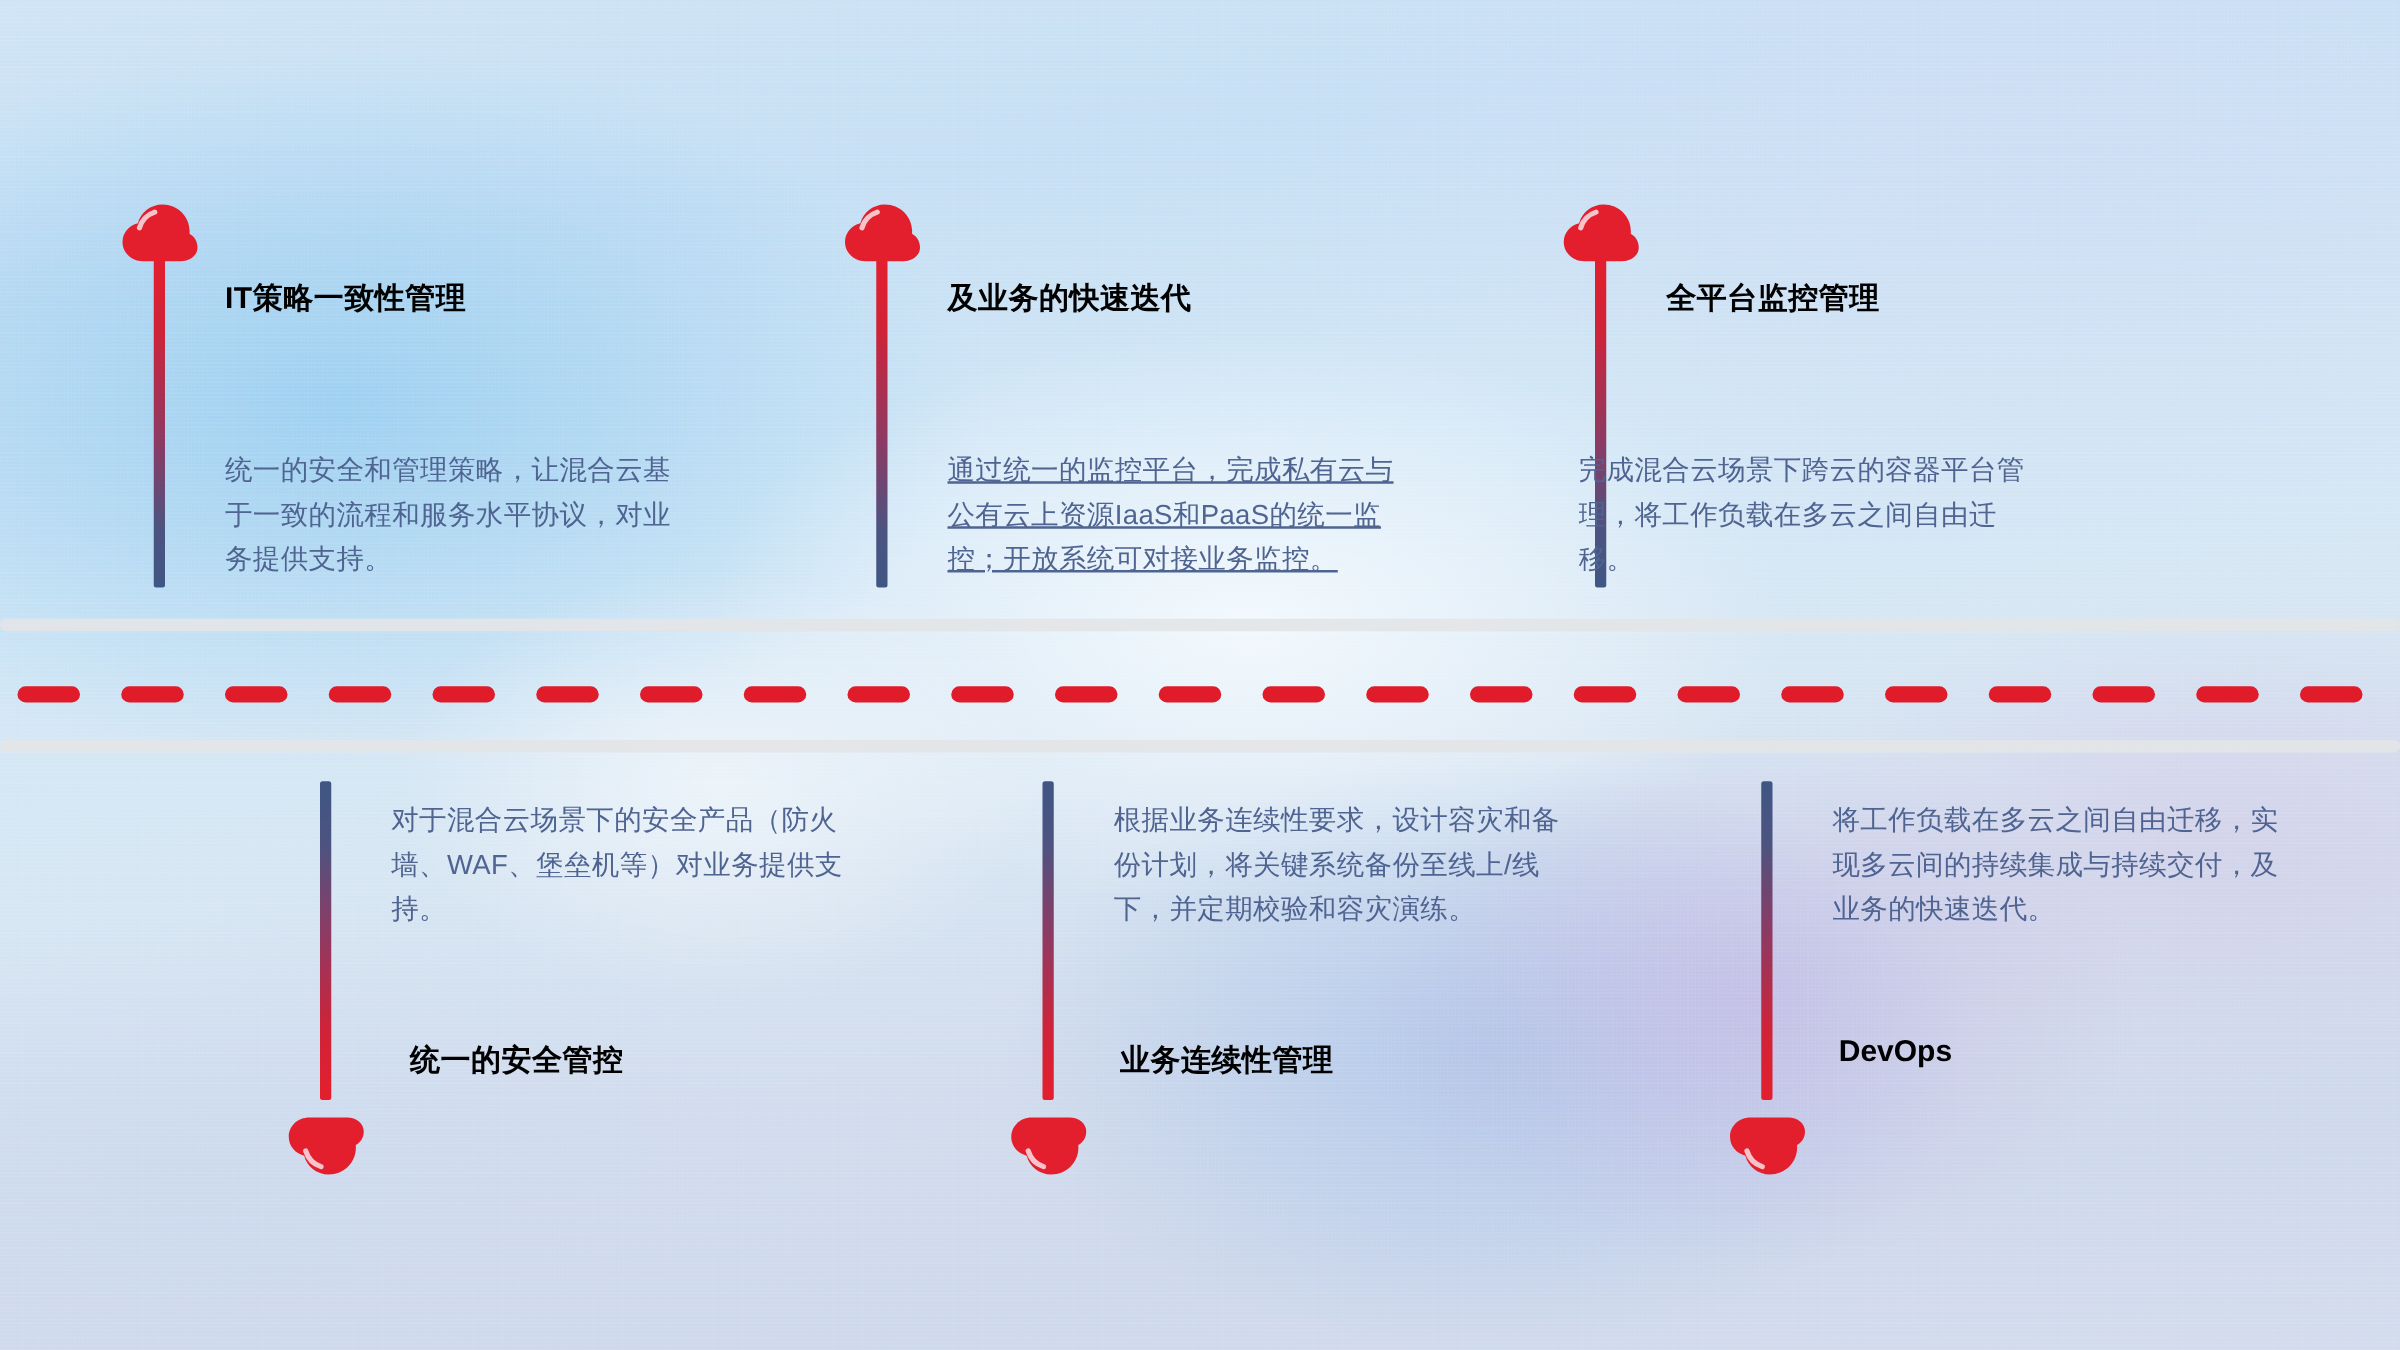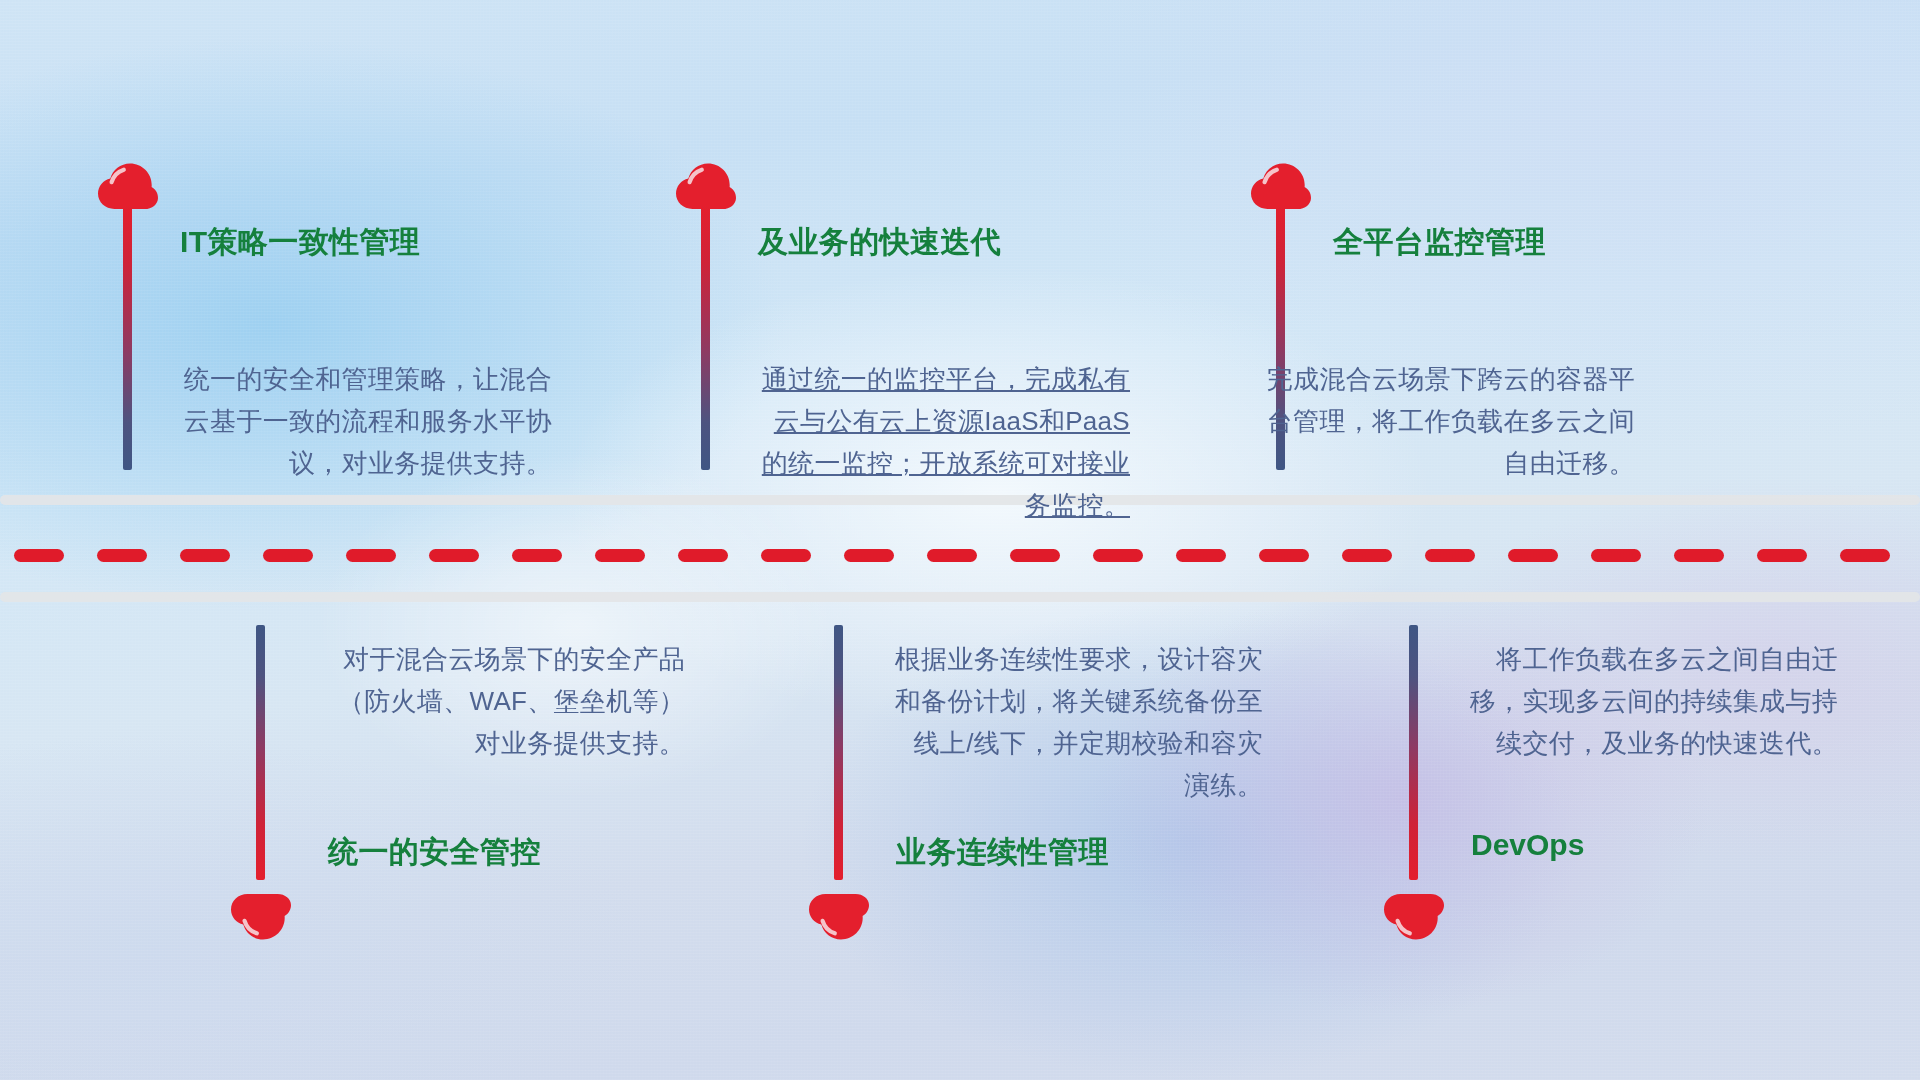--- a/index.html
+++ b/index.html
@@ -100,36 +100,35 @@
 
   .cloud {
     position:absolute;
     width:62px; height:50px;
   }
   .cloud.flip { transform:scaleY(-1); }
   .cloud svg { display:block; width:62px; height:50px; }
 
   .card-title {
     position:absolute;
-    font-size:30px;
+    font-size:24px;
     font-weight:700;
-    color:#15803d;
+    color:#000000;
     white-space:nowrap;
     letter-spacing:.4px;
   }
   .card-title.latin { letter-spacing:0; }
 
   .card-body {
     position:absolute;
     width:372px;
-    font-size:26px;
+    font-size:22px;
     line-height:1.62;
     color:#4f6491;
     letter-spacing:.3px;
-    text-align:right;
   }
 </style>
 </head>
 <body>
 
 <div id="stage">
 
   <div class="bg-layer bg-base"></div>
   <div class="bg-layer bg-blob-a"></div>
   <div class="bg-layer bg-blob-b"></div>

